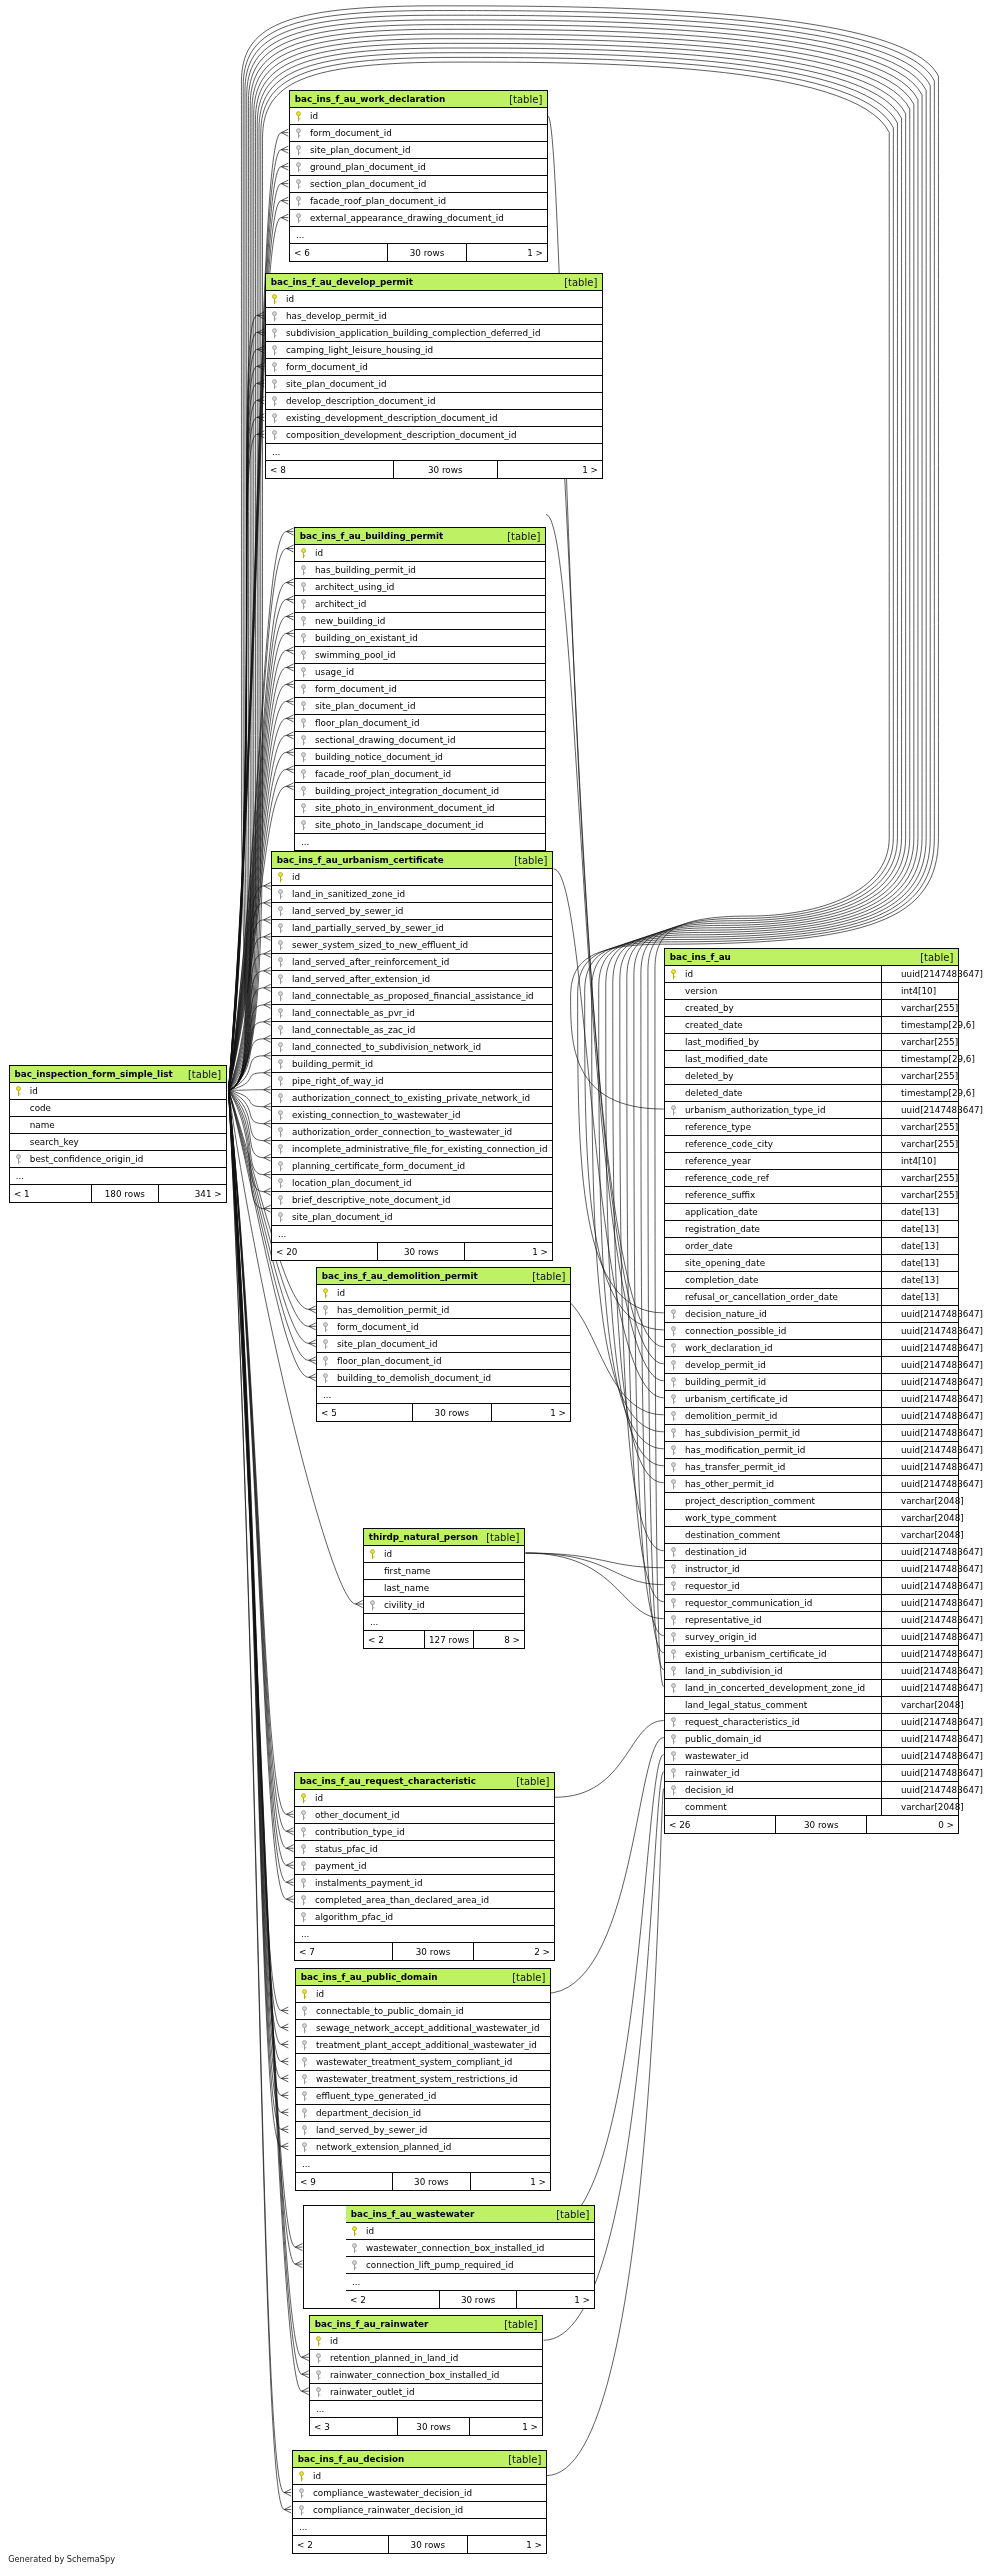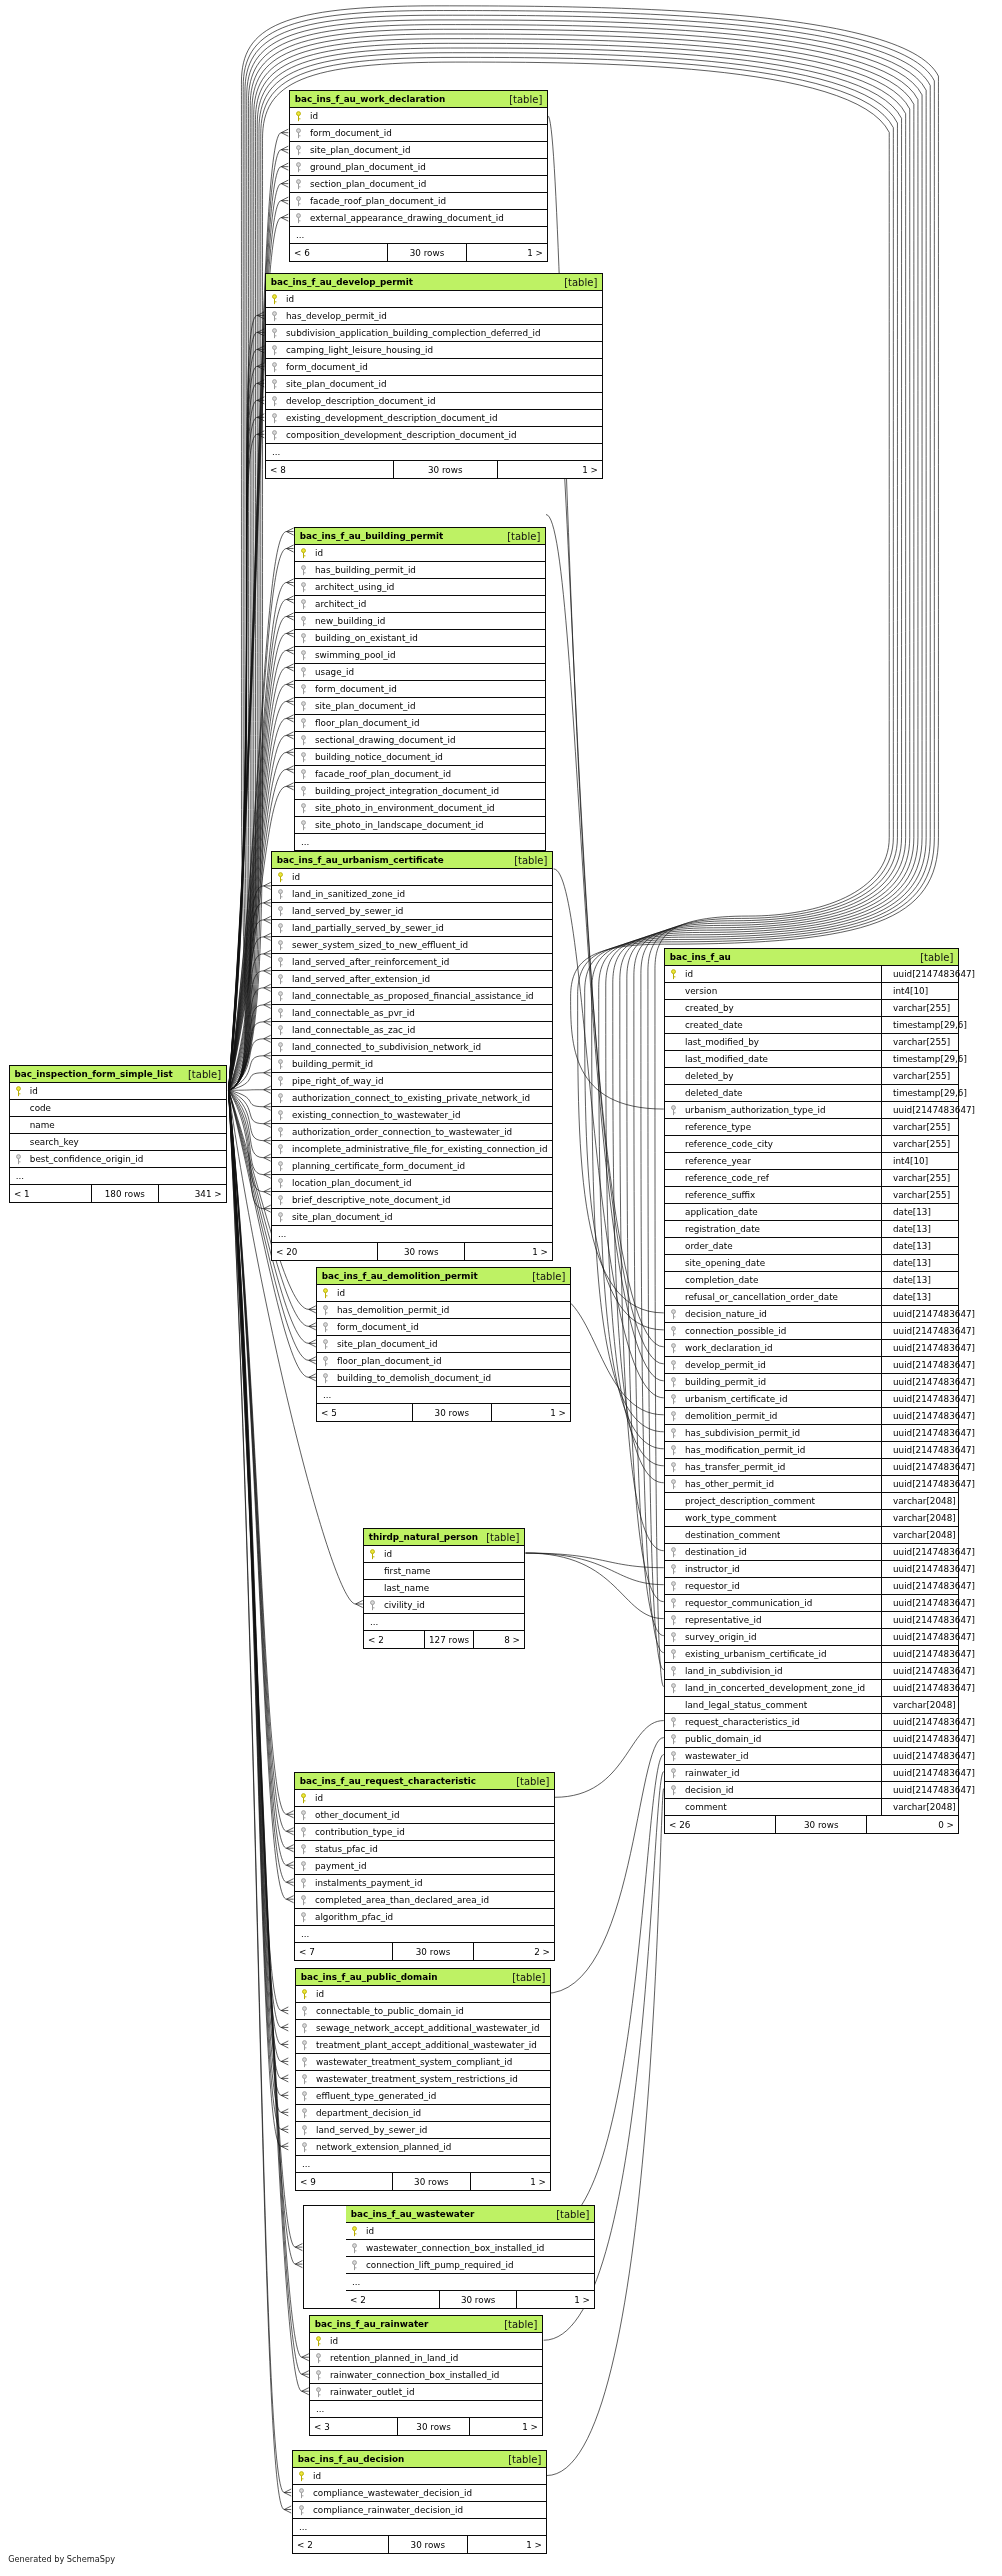--- a/index.html
+++ b/index.html
@@ -11,21 +11,21 @@
        display:flex;justify-content:space-between;align-items:center;padding:0 4.7px;}
   .tname{font-weight:bold;font-size:8.8px;white-space:nowrap;}
   .ttag{font-size:10px;color:#111;white-space:nowrap;}
   .row{height:17px;box-sizing:border-box;border-bottom:0.6px solid #0a0a0a;display:flex;
        align-items:center;position:relative;padding-left:20px;font-size:8.8px;white-space:nowrap;}
   .row.noicon{padding-left:20px;}
   .row.ellip{padding-left:5.9px;}
   .keyicon{position:absolute;left:5.3px;top:2.9px;width:7px;height:11px;}
   .fname{overflow:hidden;text-overflow:ellipsis;}
   .ftype{margin-left:auto;width:77px;flex:0 0 77px;align-self:stretch;border-left:0.6px solid #0a0a0a;
-         display:flex;align-items:center;padding-left:11px;box-sizing:border-box;}
+         display:flex;align-items:center;padding-left:19px;box-sizing:border-box;}
   .ftr{height:17px;box-sizing:border-box;display:flex;font-size:8.8px;}
   .ftr div{display:flex;align-items:center;box-sizing:border-box;}
   .fc1{width:38%;border-right:0.6px solid #0a0a0a;padding-left:4.1px;}
   .fc2{width:31%;border-right:0.6px solid #0a0a0a;justify-content:center;}
   .fc3{flex:1;justify-content:flex-end;padding-right:4.1px;}
   .credit{position:absolute;left:8.2px;top:2554px;font-size:8.2px;color:#1a1a1a;z-index:1;}
 </style>
 </head>
 <body>
 

